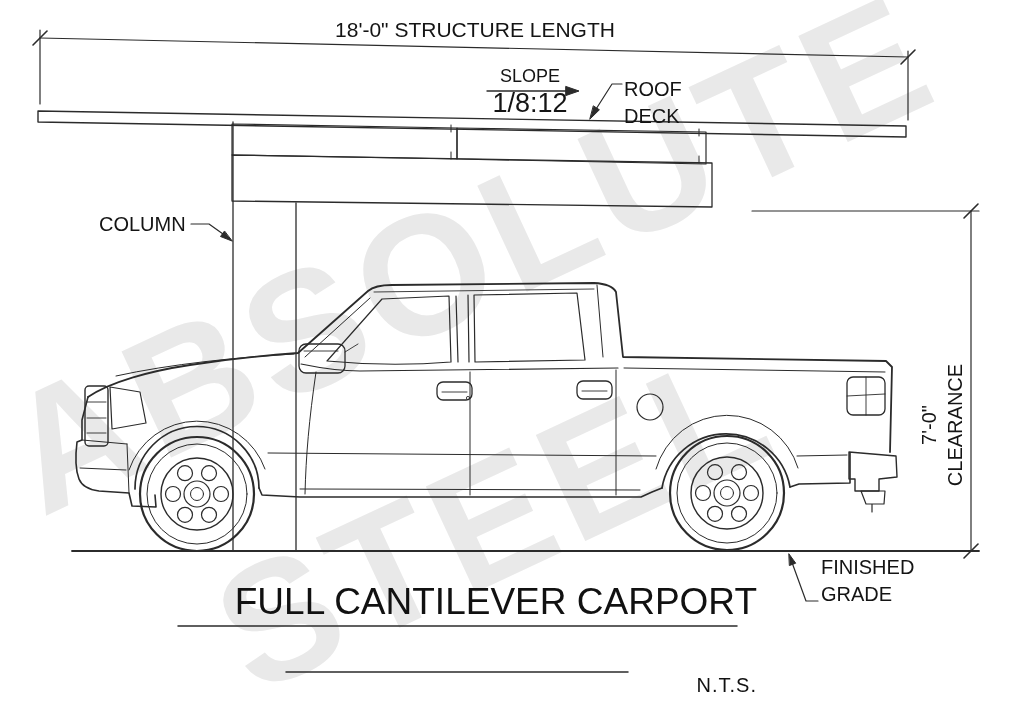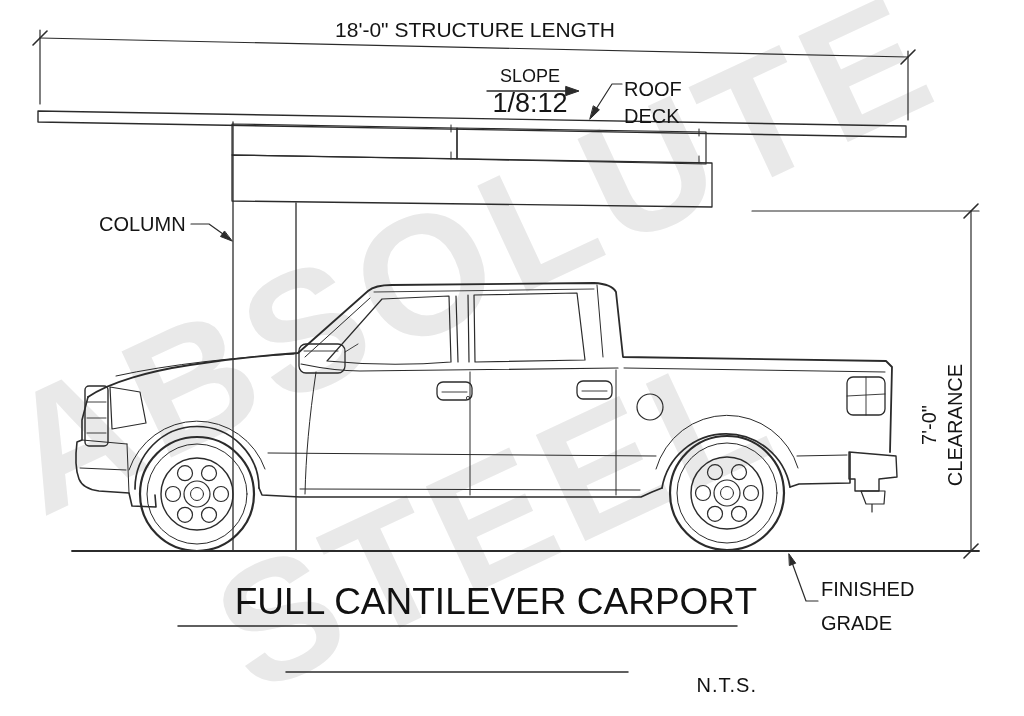--- a/index.html
+++ b/index.html
@@ -14,21 +14,21 @@
   .pre{white-space:pre-line;}
   #lbl-structure-length{left:330px;top:17px;width:290px;text-align:center;font-size:21px;}
   #lbl-slope{left:480px;top:63px;width:100px;text-align:center;font-size:18px;}
   #lbl-slope-ratio{left:480px;top:90px;width:100px;text-align:center;font-size:27px;}
   #lbl-roof-deck{left:624px;top:76px;line-height:27px;}
   #lbl-column{left:99px;top:211px;}
   #lbl-clearance{left:842px;top:399px;width:200px;height:52px;transform:rotate(-90deg);
                  text-align:center;}
   #lbl-clearance .l1{display:block;font-size:20px;line-height:26px;}
   #lbl-clearance .l2{display:block;font-size:20px;line-height:26px;}
-  #lbl-finished-grade{left:821px;top:572px;line-height:34px;}
+  #lbl-finished-grade{left:821px;top:554px;line-height:27px;}
   .title{position:absolute;left:157px;width:600px;text-align:right;color:#111;}
   #title-line1{top:581px;font-size:37px;}
   #title-line2{top:627px;font-size:37px;}
   #title-scale{top:674px;font-size:20px;letter-spacing:1px;}
 </style>
 </head>
 <body>
 
 <div id="canvas">
 

